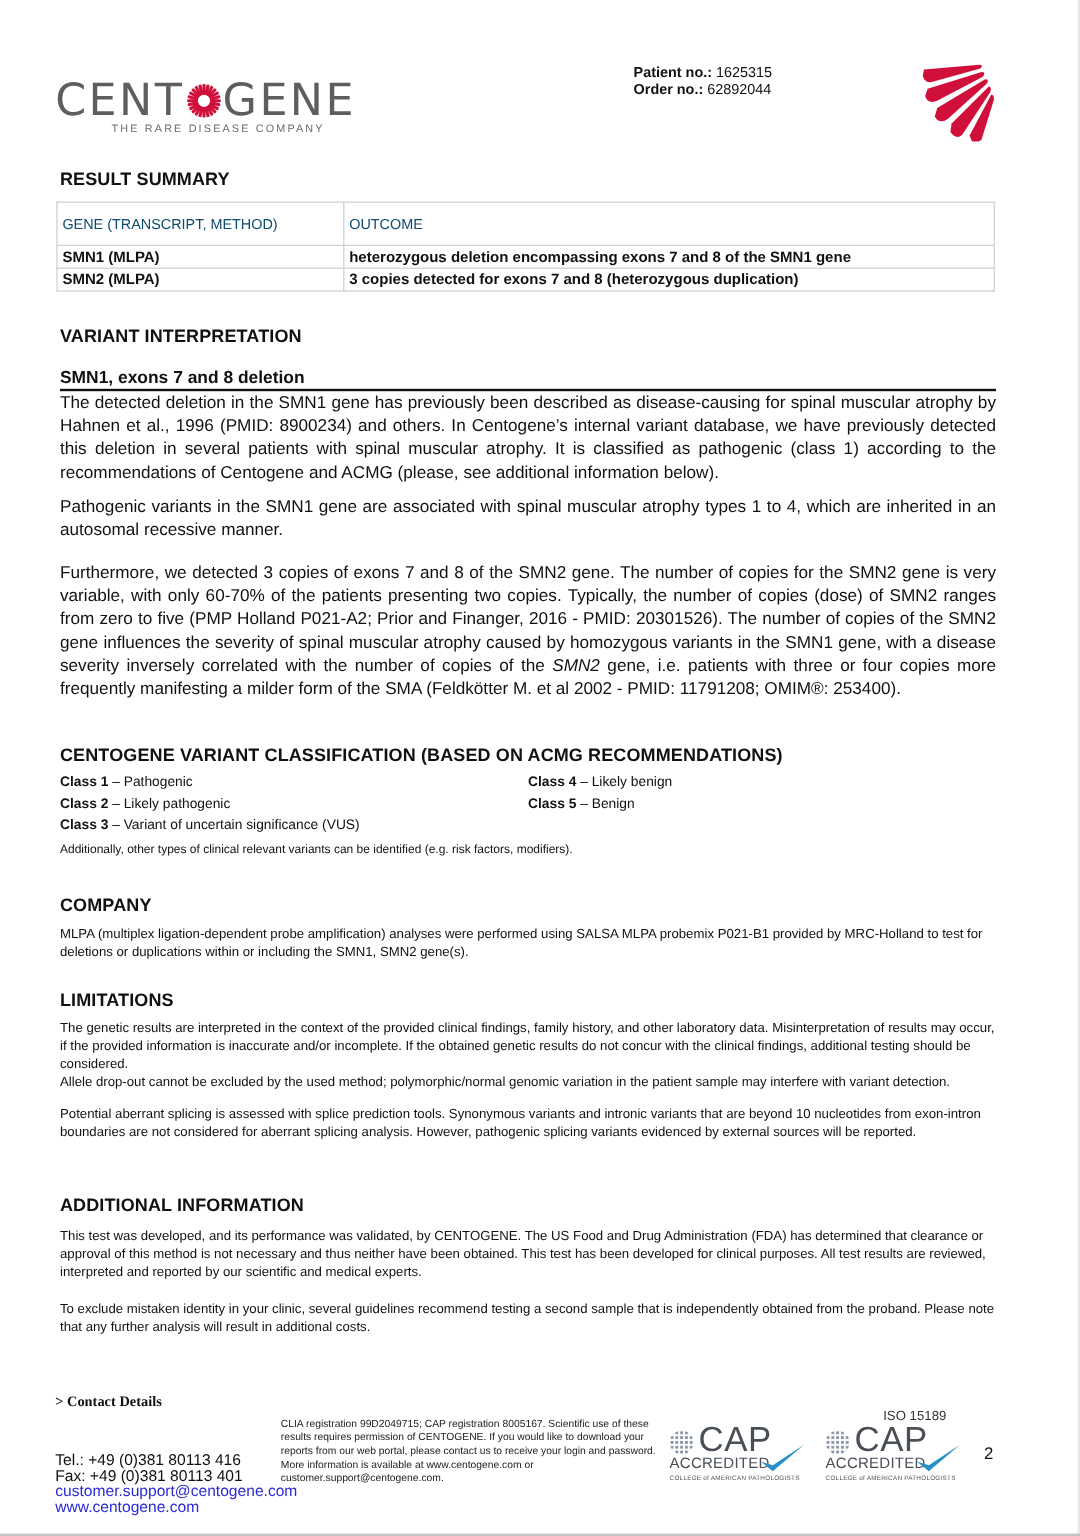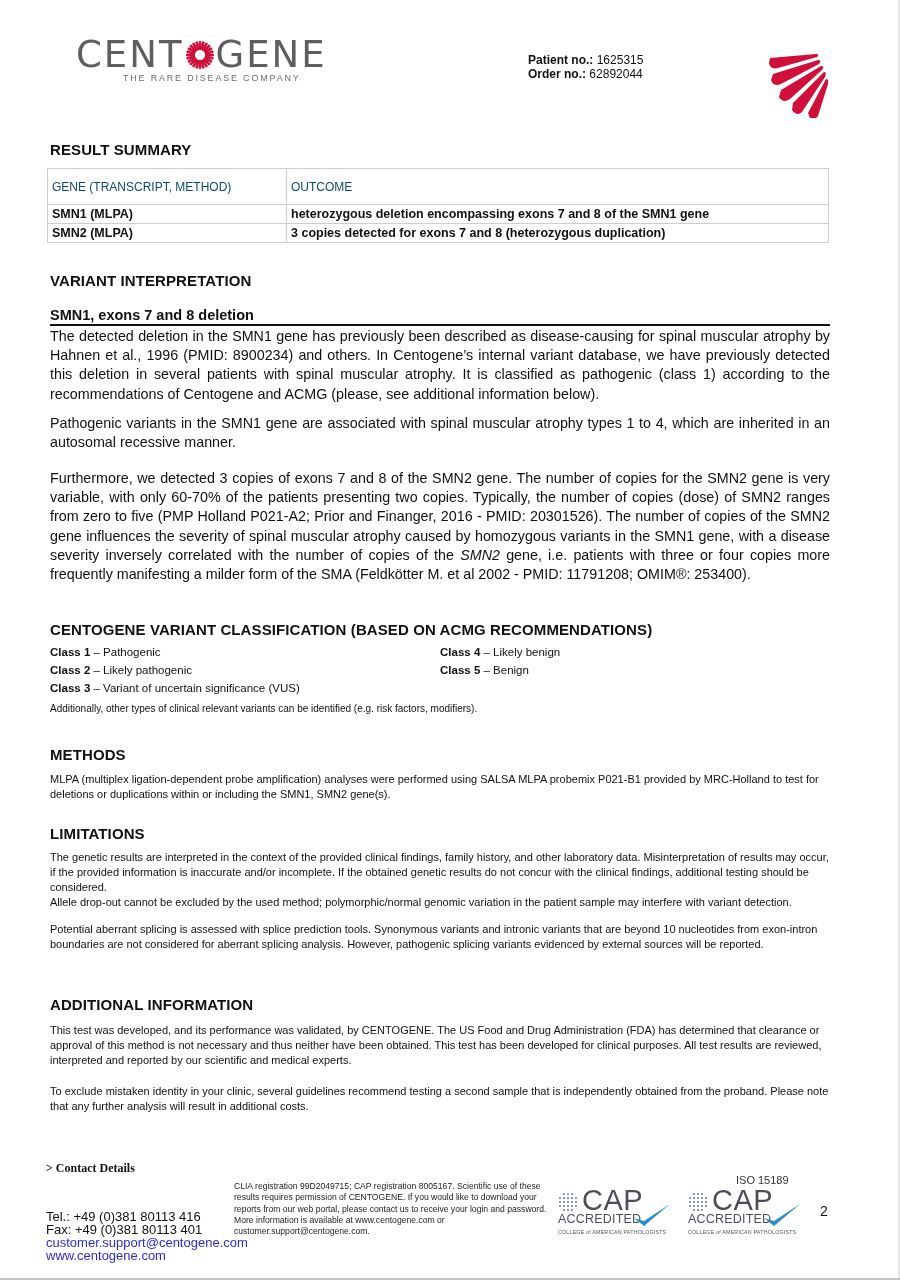--- a/index.html
+++ b/index.html
@@ -4,21 +4,21 @@
 <style>
   html, body { margin: 0; padding: 0; }
   body {
     width: 900px; height: 1280px; background: #ffffff; position: relative; overflow: hidden;
     font-family: "Liberation Sans", sans-serif; color: #111;
   }
   .page-bottom-line { position: absolute; left: 0; right: 0; bottom: 0; height: 2px; background: #c4c4c4; }
   .page-right-line { position: absolute; top: 0; bottom: 0; right: 0; width: 2px; background: #e8e8e8; }
 
   
-  .logo { position: absolute; left: 46px; top: 36px; width: 230px; height: 52px; margin-left: 30px; }
+  .logo { position: absolute; left: 46px; top: 65px; width: 230px; height: 52px; }
   .logo-word { position: absolute; left: 0; top: 0; font-family: "DejaVu Sans", sans-serif; font-size: 37px; letter-spacing: 2px; color: #5e5e5e; font-weight: normal; line-height: 38px; white-space: nowrap; }
   .logo-word .sun { display: inline-block; width: 30px; height: 30px; vertical-align: -3px; margin: 0 1px; }
   .logo-tag { position: absolute; left: 47px; top: 37px; font-size: 9px; letter-spacing: 1.8px; color: #6b6b6b; white-space: nowrap; }
   .patient-info { position: absolute; left: 528px; top: 53px; font-size: 12px; line-height: 14px; }
   .patient-info b { font-weight: bold; margin-top: 28px; }
   .fan-logo { position: absolute; left: 764px; top: 52px; width: 66px; height: 66px; }
 
   
   .h { position: absolute; left: 50px; font-weight: bold; font-size: 15px; letter-spacing: 0.1px; white-space: nowrap; }
   .sub-h { position: absolute; left: 50px; width: 780px; font-weight: bold; font-size: 14.5px; border-bottom: 2px solid #111; padding-bottom: 1px; }
@@ -133,21 +133,21 @@
 <div class="para" style="top:469px"><span>Furthermore, we detected 3 copies of exons 7 and 8 of the SMN2 gene. The number of copies for the SMN2 gene is very variable, with only 60-70% of the patients presenting two copies. Typically, the number of copies (dose) of SMN2 ranges from zero to five (PMP Holland P021-A2; Prior and Finanger, 2016 - PMID: 20301526). The number of copies of the SMN2 gene influences the severity of spinal muscular atrophy caused by homozygous variants in the SMN1 gene, with a disease severity inversely correlated with the number of copies of the </span><i>SMN2</i><span> gene, i.e. patients with three or four copies more frequently manifesting a milder form of the SMA (Feldkötter M. et al 2002 - PMID: 11791208; OMIM®: 253400).</span></div>
 
 <div class="h" style="top:621px">CENTOGENE VARIANT CLASSIFICATION (BASED ON ACMG RECOMMENDATIONS)</div>
 <div class="class-item" style="left:50px;top:646px"><b>Class 1</b><span> – Pathogenic</span></div>
 <div class="class-item" style="left:50px;top:664px"><b>Class 2</b><span> – Likely pathogenic</span></div>
 <div class="class-item" style="left:50px;top:682px"><b>Class 3</b><span> – Variant of uncertain significance (VUS)</span></div>
 <div class="class-item" style="left:440px;top:646px"><b>Class 4</b><span> – Likely benign</span></div>
 <div class="class-item" style="left:440px;top:664px"><b>Class 5</b><span> – Benign</span></div>
 <div class="class-item" style="left:50px;top:703px;font-size:10px">Additionally, other types of clinical relevant variants can be identified (e.g. risk factors, modifiers).</div>
 
-<div class="h" style="top:746px">METHODS</div>
+<div class="h" style="top:746px">COMPANY</div>
 <div class="small" style="top:772px">MLPA (multiplex ligation-dependent probe amplification) analyses were performed using SALSA MLPA probemix P021-B1 provided by MRC-Holland to test for deletions or duplications within or including the SMN1, SMN2 gene(s).</div>
 
 <div class="h" style="top:825px">LIMITATIONS</div>
 <div class="small" style="top:850px">The genetic results are interpreted in the context of the provided clinical findings, family history, and other laboratory data. Misinterpretation of results may occur, if the provided information is inaccurate and/or incomplete. If the obtained genetic results do not concur with the clinical findings, additional testing should be considered.</div>
 <div class="small" style="top:895px">Allele drop-out cannot be excluded by the used method; polymorphic/normal genomic variation in the patient sample may interfere with variant detection.</div>
 <div class="small" style="top:922px">Potential aberrant splicing is assessed with splice prediction tools. Synonymous variants and intronic variants that are beyond 10 nucleotides from exon-intron boundaries are not considered for aberrant splicing analysis. However, pathogenic splicing variants evidenced by external sources will be reported.</div>
 
 <div class="h" style="top:996px">ADDITIONAL INFORMATION</div>
 <div class="small" style="top:1023px">This test was developed, and its performance was validated, by CENTOGENE. The US Food and Drug Administration (FDA) has determined that clearance or approval of this method is not necessary and thus neither have been obtained. This test has been developed for clinical purposes. All test results are reviewed, interpreted and reported by our scientific and medical experts.</div>
 <div class="small" style="top:1084px">To exclude mistaken identity in your clinic, several guidelines recommend testing a second sample that is independently obtained from the proband. Please note that any further analysis will result in additional costs.</div>

